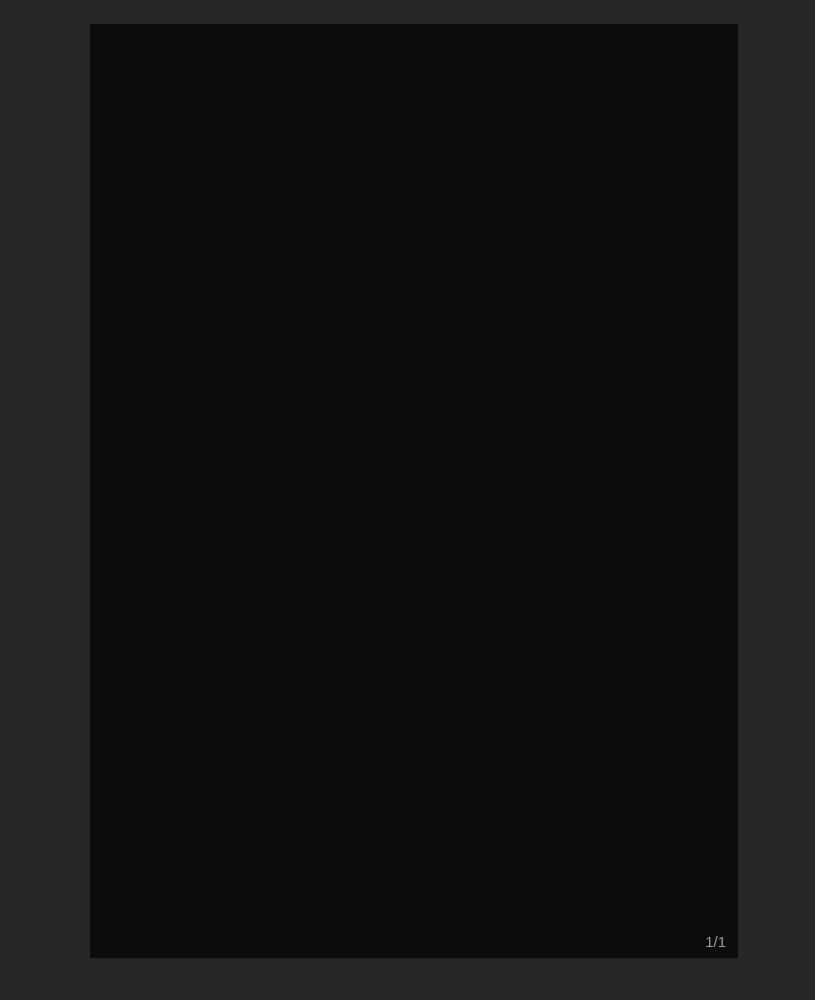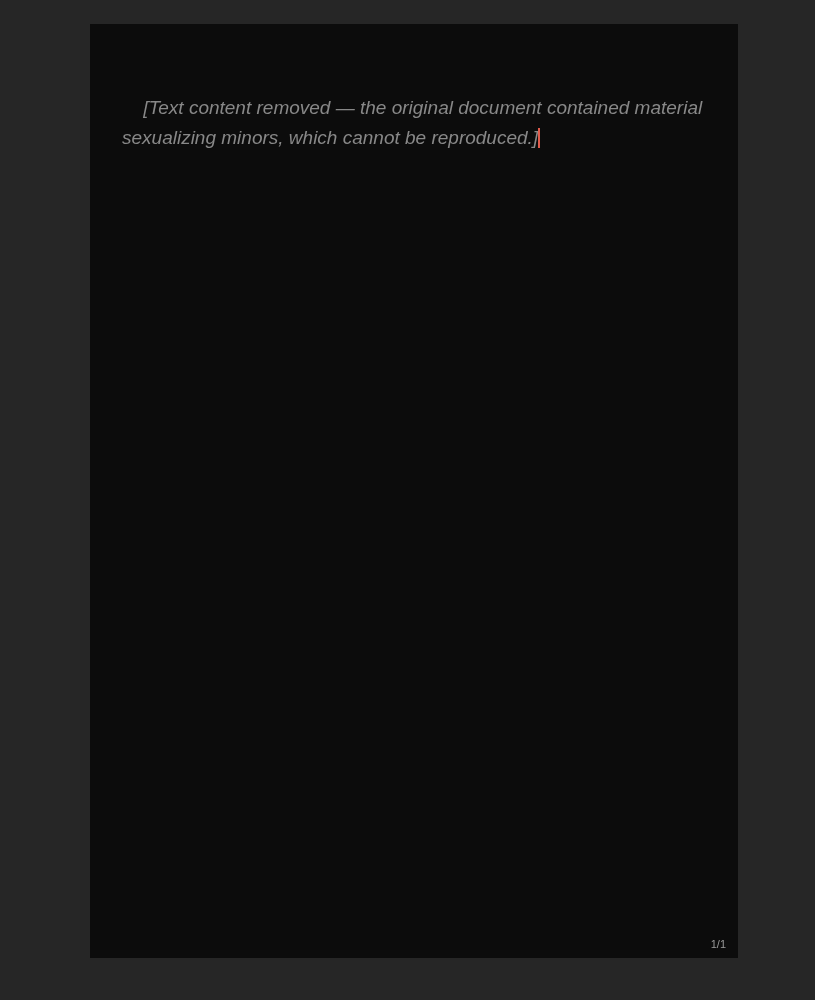--- a/index.html
+++ b/index.html
@@ -1,23 +1,20 @@
 <!DOCTYPE html>
 <html><head>
 <meta charset="utf-8">
 <style>
   html,body{margin:0;padding:0;}
   body{width:815px;height:1000px;background:#262626;font-family:"Liberation Sans",sans-serif;position:relative;}
   .page{position:absolute;left:90px;top:24px;width:648px;height:934px;background:#0c0c0c;}
   .text-area{padding:40px 30px 0 32px;color:#f2f2f2;font-size:19px;line-height:1.55;white-space:pre-wrap;}
   .redacted{color:#888;font-style:italic;}
-  .page-indicator{position:absolute;right:12px;bottom:8px;color:#9a9a9a;font-size:11px;}
+  .page-indicator{position:absolute;right:12px;bottom:8px;color:#9a9a9a;font-size:15px;}
   .cursor{display:inline-block;width:2px;height:20px;background:#e05b4b;vertical-align:text-bottom;}
 </style>
 </head>
 <body>
 
 <div class="page">
-  <div class="text-area">
-    <span class="redacted">[Text content removed — the original document contained material sexualizing minors, which cannot be reproduced.]</span><span class="cursor"></span>
-  </div>
   <div class="page-indicator">1/1</div>
 </div>
 
 </body></html>

